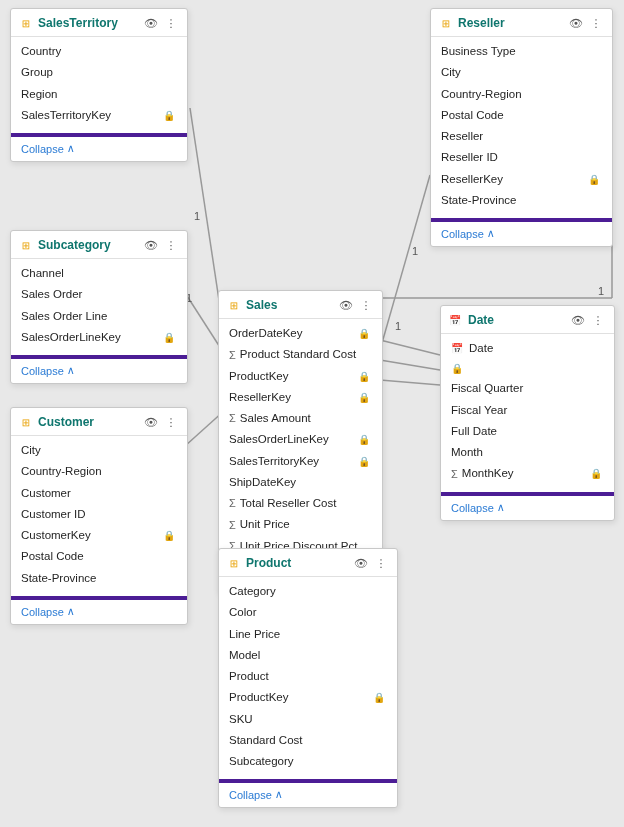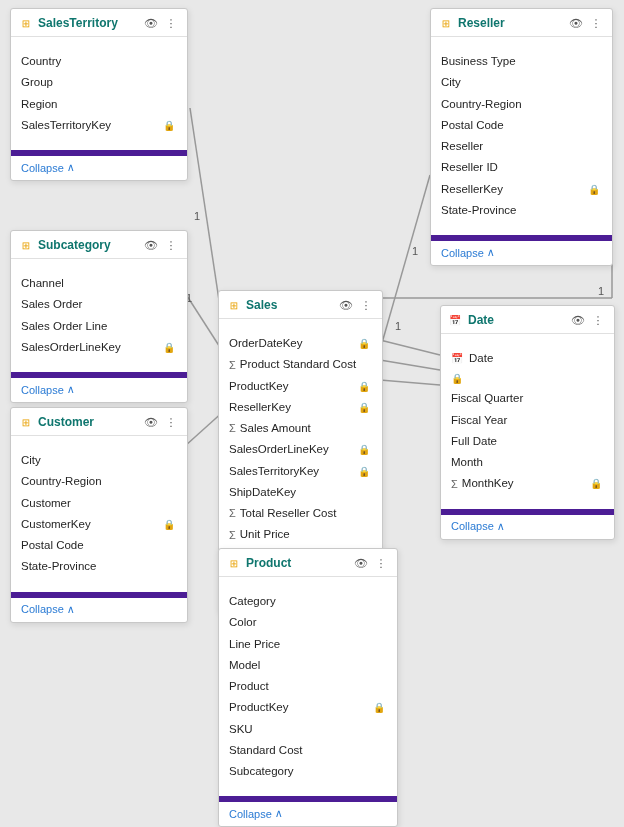--- a/index.html
+++ b/index.html
@@ -61,21 +61,20 @@
       height: 16px;
       display: inline-flex;
       align-items: center;
       justify-content: center;
       cursor: pointer;
       color: #555;
       font-size: 11px;
     }
     .table-fields {
       padding: 4px 0 2px 0;
-      margin-top: 10px;
     }
     .field-row {
       display: flex;
       align-items: center;
       padding: 2px 10px 2px 10px;
       gap: 4px;
       line-height: 1.5;
     }
     .field-name {
       font-size: 11.5px;
@@ -94,24 +93,24 @@
     .sigma-icon {
       color: #666;
       font-size: 11px;
     }
     .collapse-row {
       padding: 5px 10px 6px 10px;
       color: #2b7bd4;
       font-size: 11px;
       cursor: pointer;
       display: flex;
-      align-items: center;
+      align-items: flex-end;
       gap: 3px;
-      border-top: 6px solid #4c1d95;
-      margin-top: 12px;
+      border-top: 4px solid #4c1d95;
+      margin-top: 5px;
     }
     svg.connections {
       position: absolute;
       top: 0;
       left: 0;
       width: 624px;
       height: 827px;
       pointer-events: none;
     }
     .conn-line {
@@ -235,20 +234,23 @@
       <div class="field-row">
         <span class="field-name">City</span>
       </div>
       <div class="field-row">
         <span class="field-name">Country-Region</span>
       </div>
       <div class="field-row">
         <span class="field-name">Customer</span>
       </div>
       <div class="field-row">
+        <span class="field-name">Customer ID</span>
+      </div>
+      <div class="field-row">
         <span class="field-name">CustomerKey</span>
         <span class="field-icon field-hidden-icon">🔒</span>
       </div>
       <div class="field-row">
         <span class="field-name">Postal Code</span>
       </div>
       <div class="field-row">
         <span class="field-name">State-Province</span>
       </div>
     </div>

